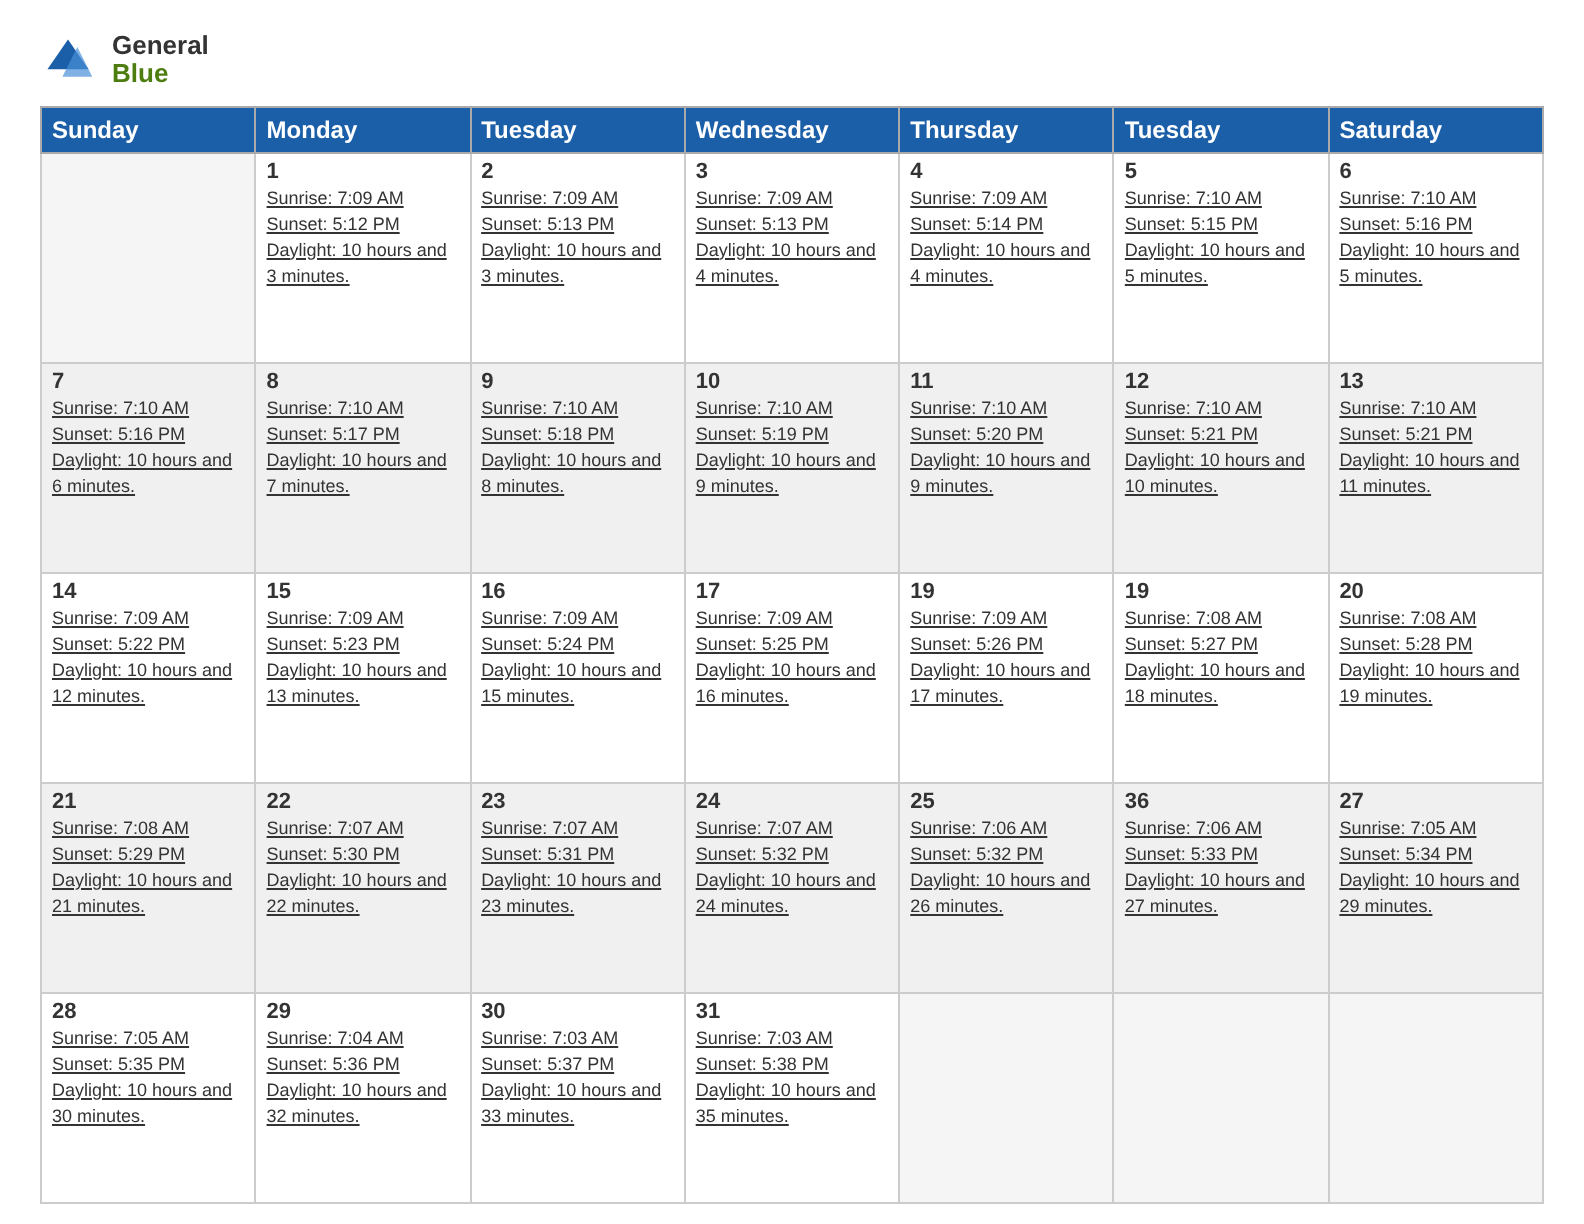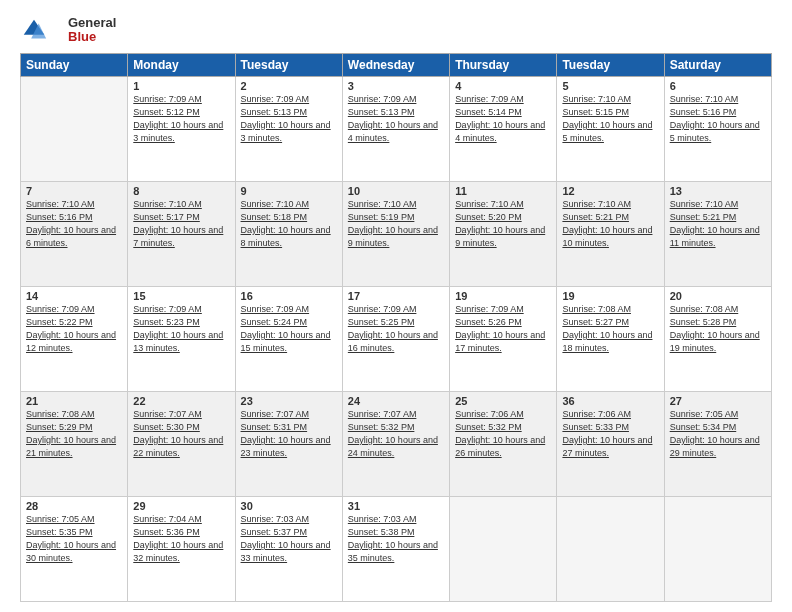--- a/index.html
+++ b/index.html
@@ -19,31 +19,31 @@
     }
     .header {
       display: flex;
       justify-content: space-between;
       align-items: flex-start;
       margin-bottom: 8px;
     }
     .logo {
       display: flex;
       align-items: center;
-      gap: 16px;
+      gap: 4px;
     }
     .logo-text {
       display: flex;
       flex-direction: column;
       font-size: 13px;
       font-weight: bold;
       line-height: 1.1;
     }
     .logo-general { color: #333; }
-    .logo-blue { color: #b91c1c; }
+    .logo-blue { color: #4d7c0f; }
     .logo-icon {
       width: 28px;
       height: 28px;
       margin-right: 4px;
     }
     .title-block {
       text-align: right;
     }
     .month-title {
       font-size: 32px;

